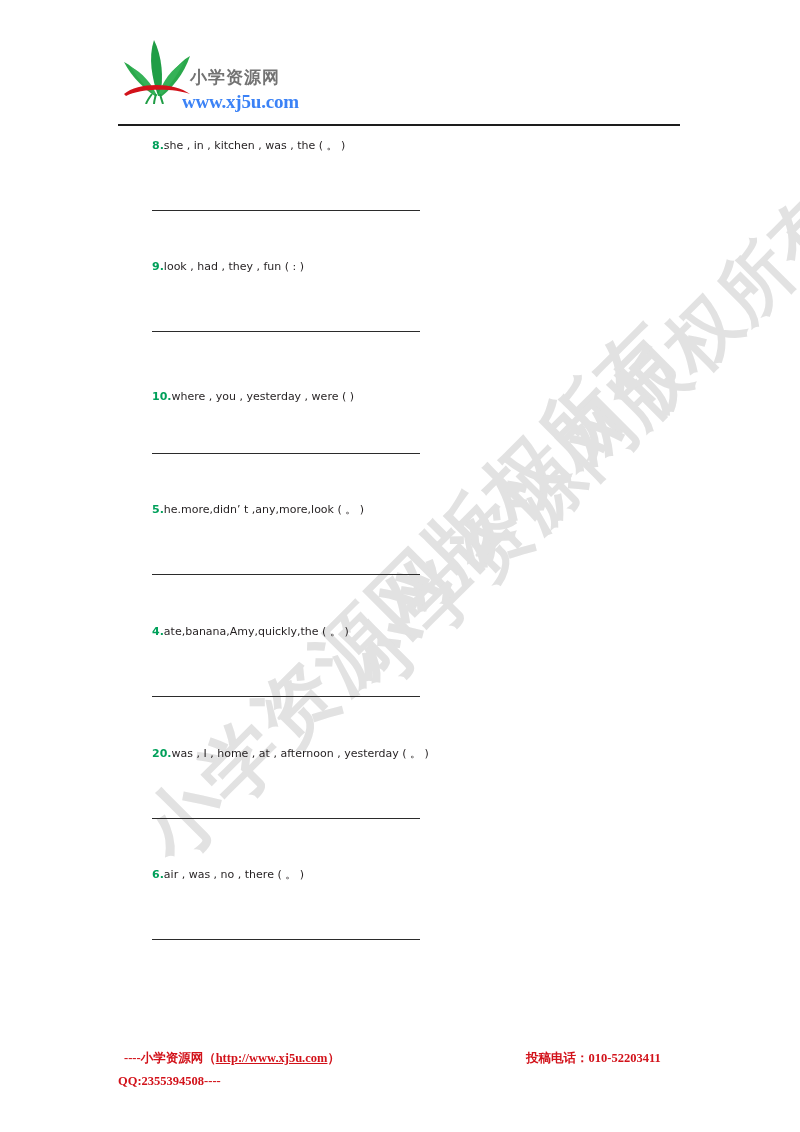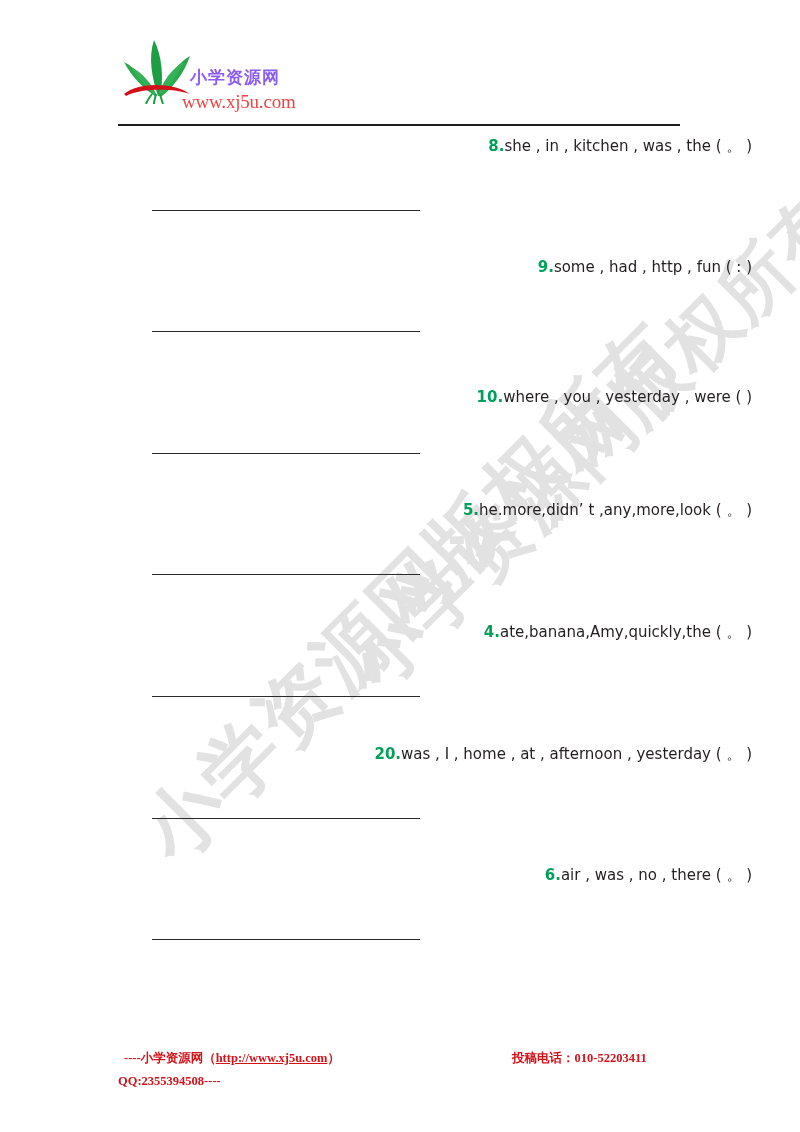--- a/index.html
+++ b/index.html
@@ -76,55 +76,54 @@
     width: 78px;
     height: 66px;
   }
   .logo-cn {
     position: absolute;
     left: 72px;
     top: 28px;
     font-family: "DejaVu Sans", sans-serif;
     font-size: 17px;
     font-weight: bold;
-    color: #8b5cf6;
+    color: #737373;
     letter-spacing: 1px;
   }
   .logo-url {
     position: absolute;
     left: 64px;
     top: 53px;
     font-family: "Liberation Serif", serif;
     font-size: 19px;
-    font-weight: normal;
-    color: #ef4444;
+    font-weight: bold;
+    color: #3b82f6;
     letter-spacing: -0.2px;
   }
   #header-rule {
     position: absolute;
     left: 118px;
     top: 124px;
     width: 562px;
     height: 0;
     border-top: 2px solid #1d1d1d;
   }
 
   
   .qitem {
     position: absolute;
     left: 152px;
     width: 600px;
   }
   .qline {
     font-family: "DejaVu Sans", sans-serif;
-    font-size: 15px;
+    font-size: 11px;
     color: #231f20;
     white-space: nowrap;
     line-height: 18px;
-    text-align: right;
   }
   .qnum {
     color: #00a05a;
     font-weight: bold;
   }
   .answer-rule {
     position: absolute;
     left: 152px;
     width: 268px;
     height: 0;
@@ -153,21 +152,21 @@
     top: 0;
     white-space: nowrap;
   }
   #footer-left a,
   #footer-link {
     color: #d2121a;
     text-decoration: underline;
   }
   #footer-right {
     position: absolute;
-    left: 394px;
+    left: 408px;
     top: 0;
     white-space: nowrap;
   }
   #footer-qq {
     position: absolute;
     left: 0;
     top: 18px;
     white-space: nowrap;
     margin-top: 6px;
   }
@@ -202,21 +201,21 @@
       </div>
     </div>
     <div id="header-rule"></div>
 
     <div class="qitem" style="top:137px">
       <div class="qline"><span class="qnum">8.</span><span>she , in , kitchen , was , the ( 。 )</span></div>
     </div>
     <div class="answer-rule" style="top:210px"></div>
 
     <div class="qitem" style="top:258px">
-      <div class="qline"><span class="qnum">9.</span><span>some , had , http , fun (  :  )</span></div>
+      <div class="qline"><span class="qnum">9.</span><span>look , had , they , fun (  :  )</span></div>
     </div>
     <div class="answer-rule" style="top:331px"></div>
 
     <div class="qitem" style="top:388px">
       <div class="qline"><span class="qnum">10.</span><span>where , you , yesterday , were (   )</span></div>
     </div>
     <div class="answer-rule" style="top:453px"></div>
 
     <div class="qitem" style="top:501px">
       <div class="qline"><span class="qnum">5.</span><span>he.more,didn’ t ,any,more,look ( 。 )</span></div>

